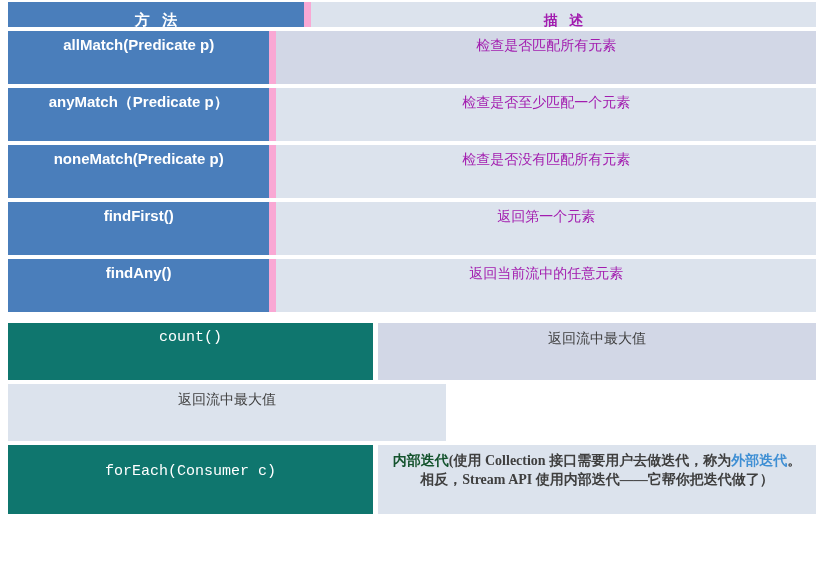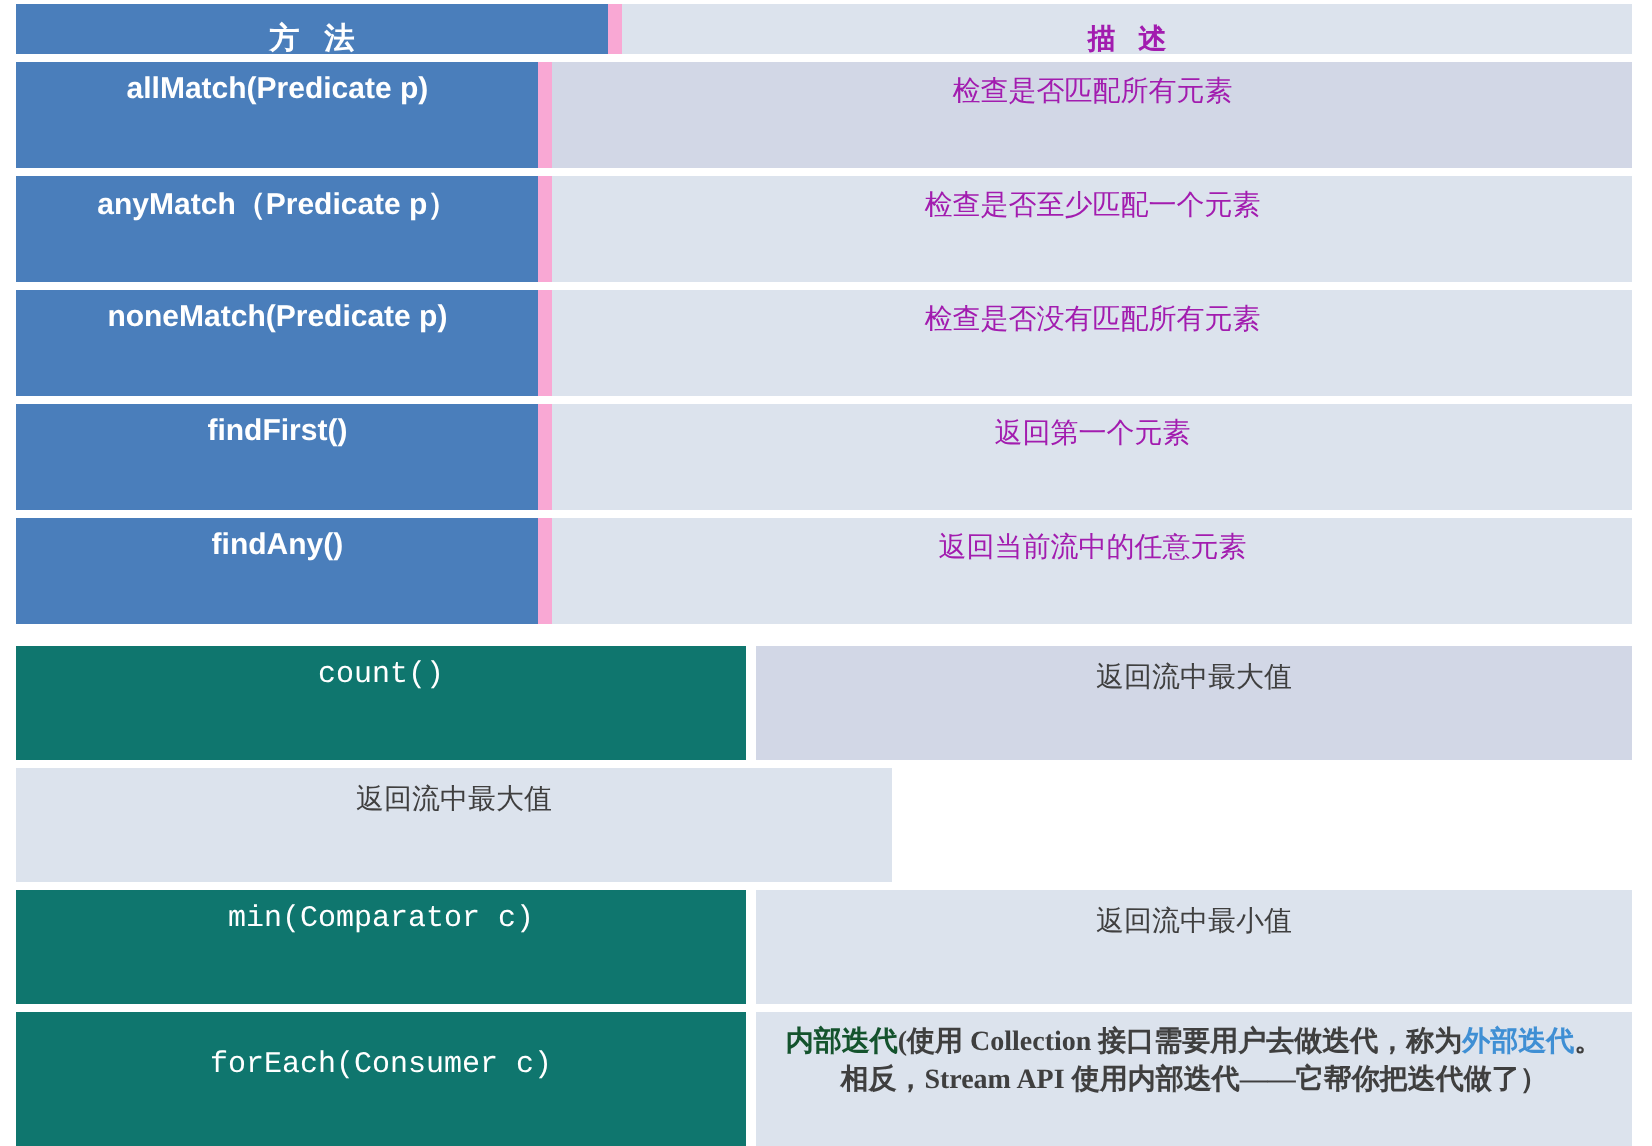--- a/index.html
+++ b/index.html
@@ -183,24 +183,20 @@
 
     <div class="row body-row">
       <div class="cell-method">count()</div>
       <div class="cell-desc tint-1">返回流中最大值</div>
     </div>
 
     <div class="row body-row">
       <div class="cell-desc">返回流中最大值</div>
     </div>
 
-    <div class="row body-row">
-      <div class="cell-method">min(Comparator c)</div>
-      <div class="cell-desc">返回流中最小值</div>
-    </div>
 
     <div class="row body-row row-foreach">
       <div class="cell-method">forEach(Consumer c)</div>
       <div class="cell-desc">
         <span class="kw-red">内部迭代</span><span>(使用 </span><span class="mono-in">Collection</span><span> 接口需要用户去做迭代，称为</span><span class="kw-blue">外部迭代</span><span>。相反，</span><span class="mono-in">Stream API</span><span> 使用内部迭代——它帮你把迭代做了）</span>
       </div>
     </div>
 
   </div>
 

